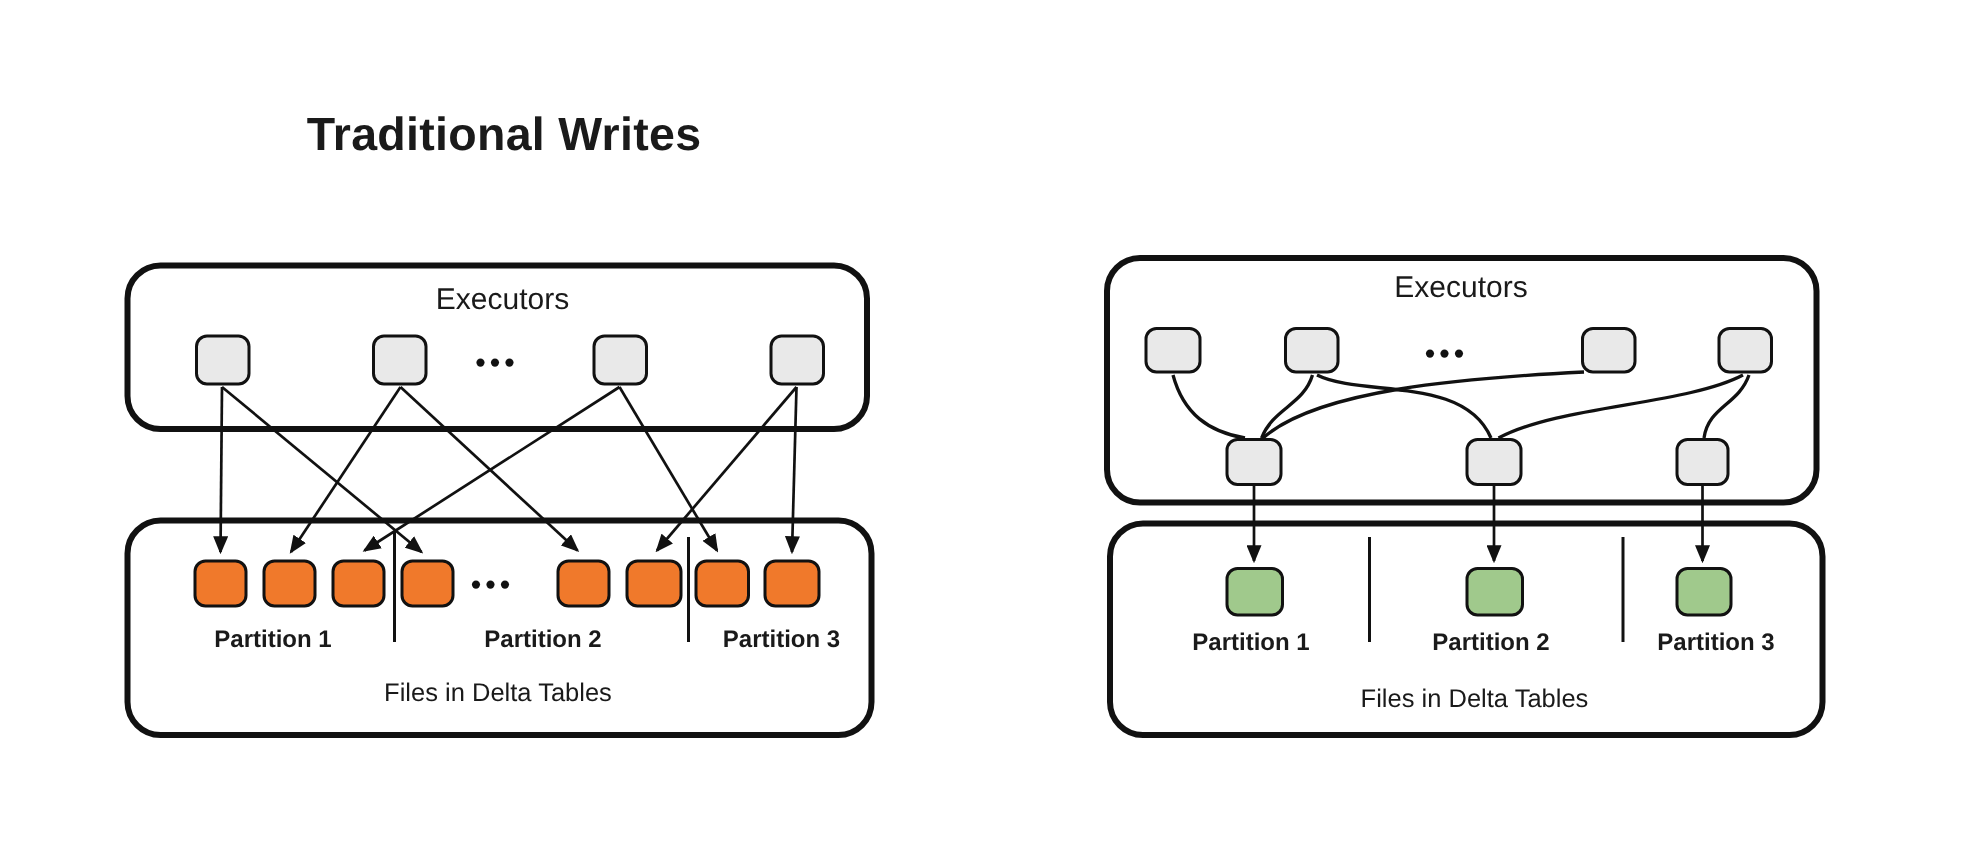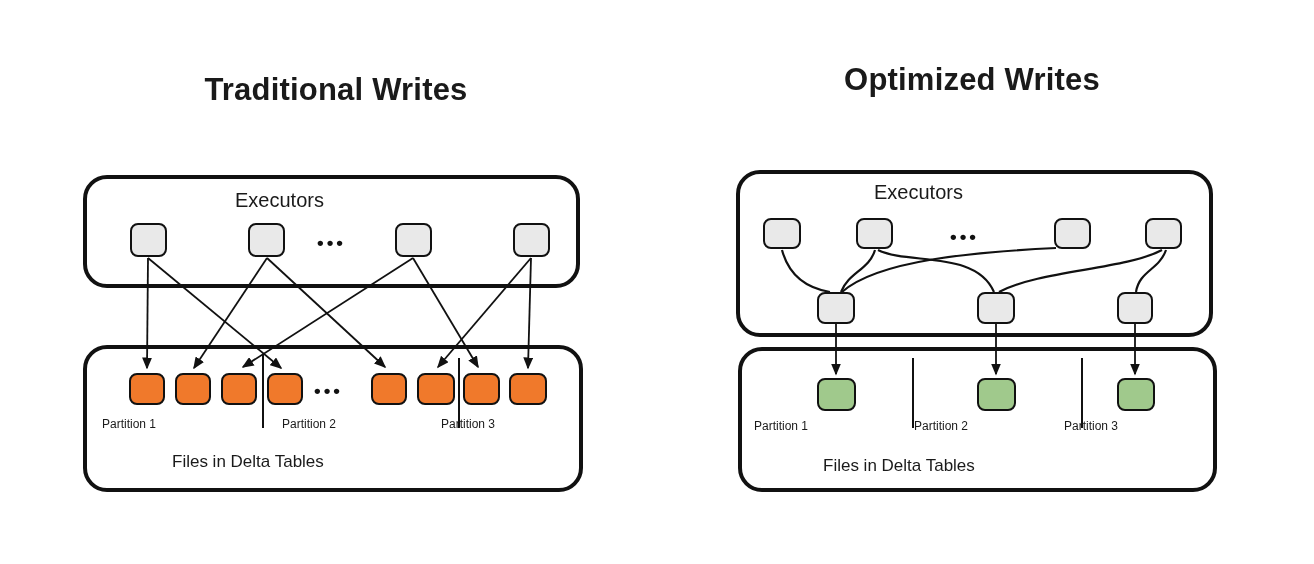--- a/index.html
+++ b/index.html
@@ -26,37 +26,36 @@
   }
   .lines{position:absolute;left:0;top:0;z-index:2;}
   .sq{
     position:absolute;box-sizing:border-box;border:2.5px solid var(--box-border);
     border-radius:8px;z-index:3;
   }
   .sq-gray{background:var(--executor-fill);}
   .sq-orange{background:var(--traditional-file-fill);}
   .sq-green{background:var(--optimized-file-fill);}
   .lbl{
-    position:absolute;text-align:left;z-index:4;color:var(--text);line-height:1.15;
+    position:absolute;text-align:center;z-index:4;color:var(--text);line-height:1.15;
   }
   .lbl-exec{width:200px;font-size:20px;}
-  .lbl-part{width:160px;font-size:12px;}
+  .lbl-part{width:160px;font-size:16px;font-weight:bold;}
   .lbl-files{width:320px;font-size:17px;}
   .dots{
     position:absolute;z-index:3;font-size:19px;font-weight:700;letter-spacing:3px;
     line-height:1;color:var(--line);
   }
 </style>
 </head>
 <body>
 
 <div class="canvas">
 
   <h1 class="title" style="left:136px;top:72px;">Traditional Writes</h1>
-  <h1 class="title" style="left:772px;top:62px;">Optimized Writes</h1>
 
   <div class="bigbox" style="left:83px;top:175px;width:497px;height:113px;"></div>
   <div class="bigbox" style="left:83px;top:345px;width:500px;height:147px;"></div>
   <div class="bigbox" style="left:736px;top:170px;width:477px;height:167px;"></div>
   <div class="bigbox" style="left:738px;top:347px;width:479px;height:145px;"></div>
 
   <svg class="lines" width="1314" height="564" viewBox="0 0 1314 564">
     <defs>
       <marker id="ah" markerWidth="12" markerHeight="10" refX="10.5" refY="5" orient="auto" markerUnits="userSpaceOnUse">
         <path d="M0,0 L12,5 L0,10 z" fill="#111111"></path>

